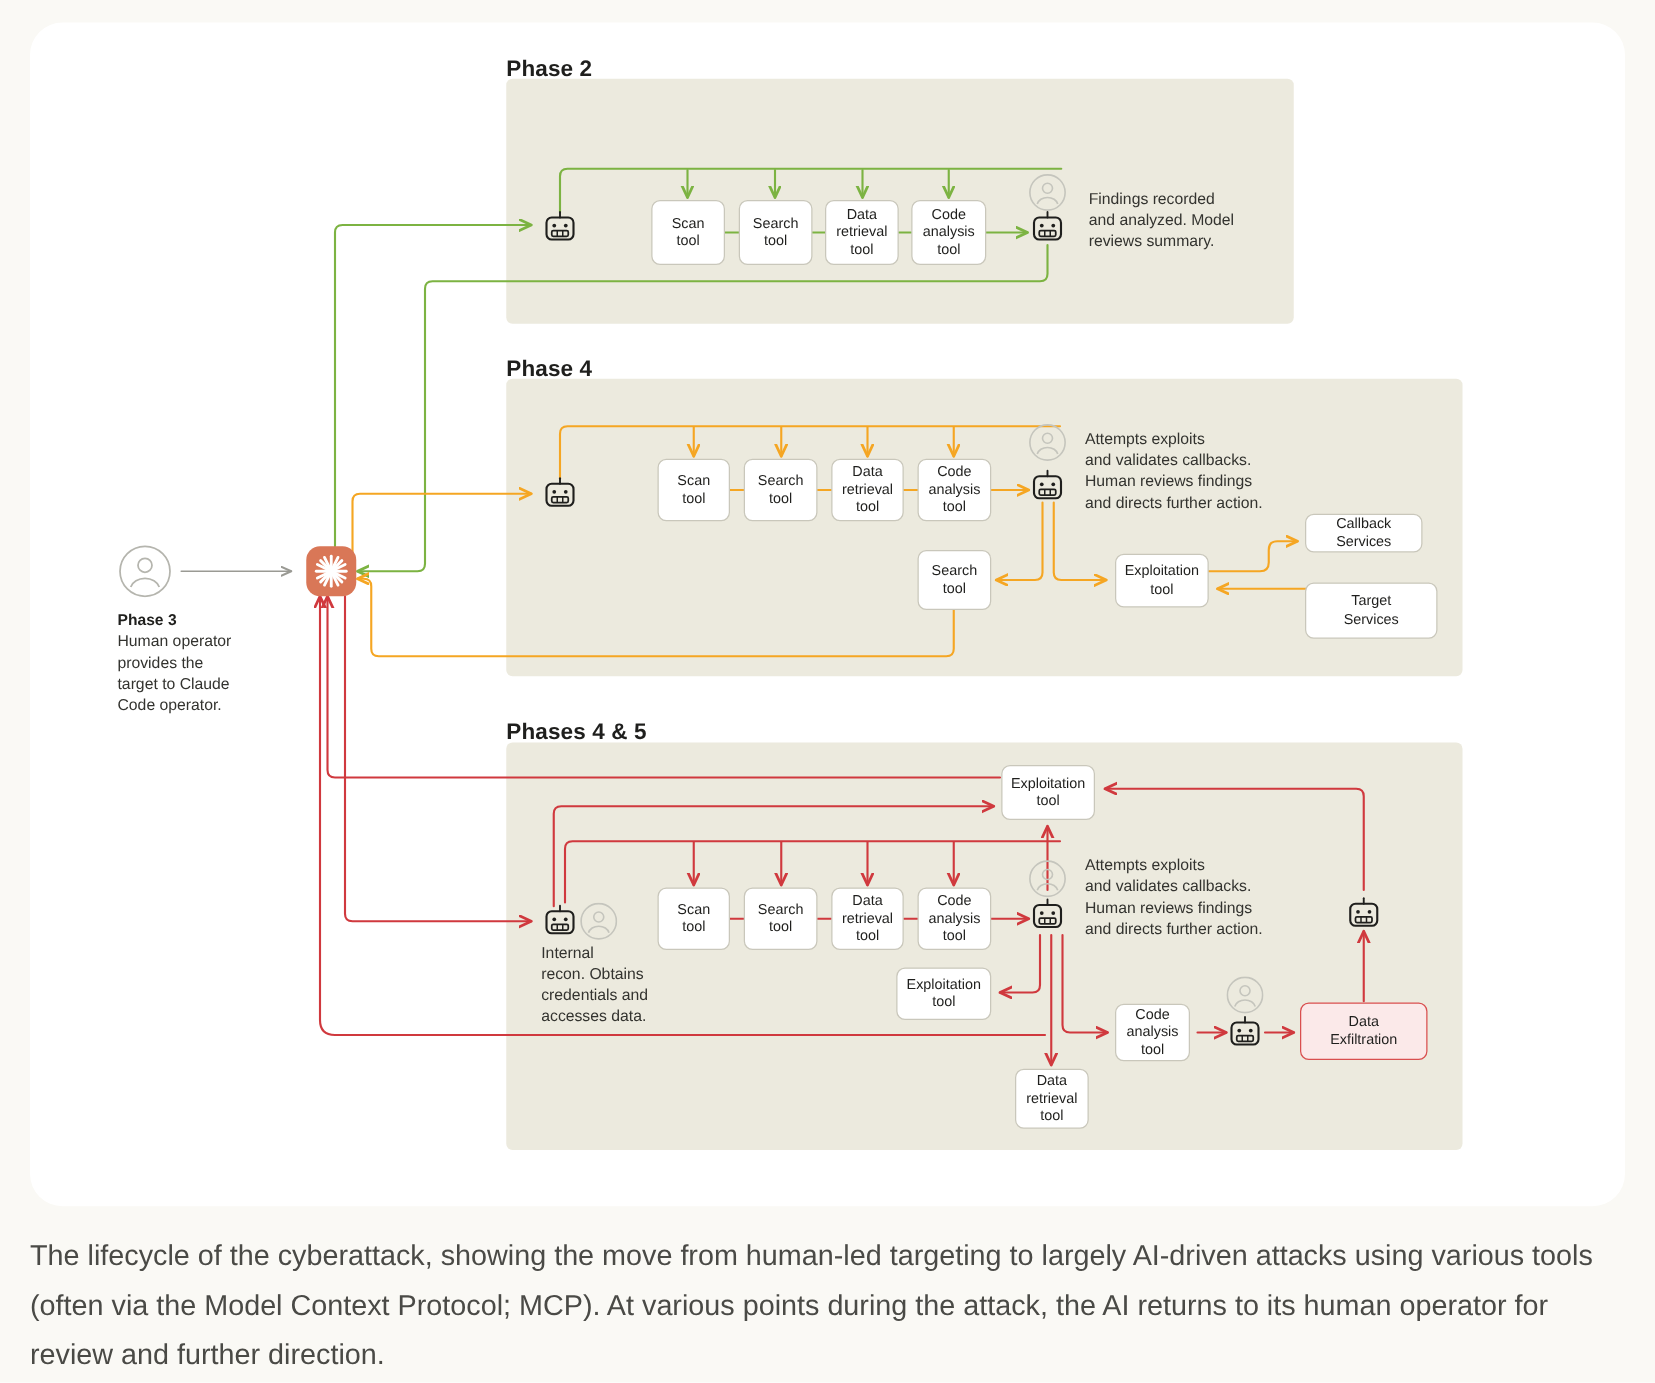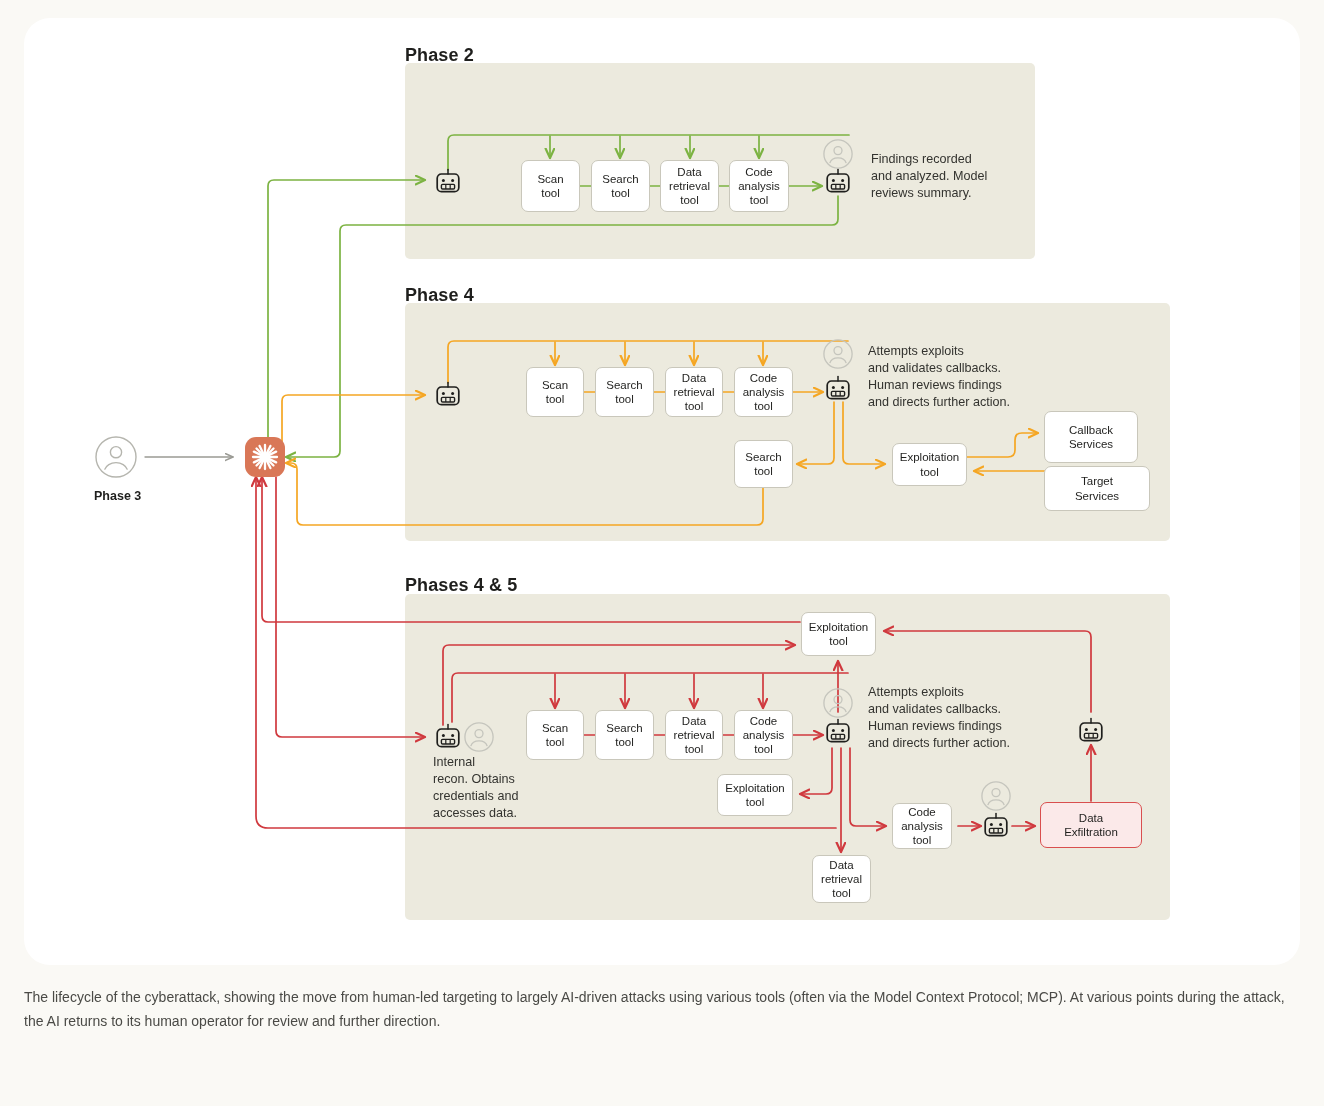--- a/index.html
+++ b/index.html
@@ -24,21 +24,21 @@
     position:absolute;background:#ffffff;border:1px solid #c9c7bb;border-radius:7px;
     display:flex;align-items:center;justify-content:center;text-align:center;
     font-size:11.5px;line-height:1.22;color:#1f1f1d;box-sizing:border-box;
   }
   .toolbox.exfil{background:#fbe9e9;border-color:#d94f4f;}
   .note{
     position:absolute;font-size:12.6px;line-height:1.36;color:#33332f;white-space:pre-line;
   }
   .caption{
     position:absolute;left:24px;top:985px;width:1265px;
-    font-size:14px;line-height:1.72;color:#4a4a46;
+    font-size:23px;line-height:1.72;color:#4a4a46;
   }
   .ico{position:absolute;}
   .claude-logo{
     position:absolute;width:40px;height:40px;border-radius:11px;background:#d97757;
   }
   .ph1-title{position:absolute;font-size:12.5px;font-weight:bold;color:#1f1f1d;}
   .ph1-body{position:absolute;font-size:12.6px;line-height:1.36;color:#33332f;white-space:pre-line;}
 </style>
 </head>
 <body>
@@ -149,20 +149,24 @@
   </svg>
 
   <div class="ico" style="left:95px;top:436px;width:42px;height:42px;">
     <svg width="42" height="42" viewBox="0 0 42 42">
       <circle cx="21" cy="21" r="20" fill="none" stroke="#b5b5ae" stroke-width="1.4"></circle>
       <circle cx="21" cy="16.2" r="5.6" fill="none" stroke="#b5b5ae" stroke-width="1.4"></circle>
       <path d="M9.6,33.6 a11.8,9.4 0 0 1 22.8,0" fill="none" stroke="#b5b5ae" stroke-width="1.4"></path>
     </svg>
   </div>
   <div class="ph1-title" style="left:94px;top:489px;">Phase 3</div>
+  <div class="ph1-body" style="left:94px;top:505px;width:160px;">Human operator
+provides the
+target to Claude
+Code operator.</div>
 
   <div class="claude-logo" style="left:245px;top:437px;">
     <svg width="40" height="40" viewBox="0 0 40 40">
       <g stroke="#ffffff" stroke-width="2.3" stroke-linecap="round">
         <line x1="20" y1="8" x2="20" y2="32"></line>
         <line x1="8" y1="20" x2="32" y2="20"></line>
         <line x1="11.5" y1="11.5" x2="28.5" y2="28.5"></line>
         <line x1="28.5" y1="11.5" x2="11.5" y2="28.5"></line>
         <line x1="14.6" y1="8.9" x2="25.4" y2="31.1"></line>
         <line x1="25.4" y1="8.9" x2="14.6" y2="31.1"></line>
@@ -265,21 +269,21 @@
   </div>
   <div class="note" style="left:868px;top:343px;width:250px;">Attempts exploits
 and validates callbacks.
 Human reviews findings
 and directs further action.</div>
 
   <div class="toolbox" style="left:734px;top:440px;width:59px;height:48px;white-space:pre-line;">Search
 tool</div>
   <div class="toolbox" style="left:892px;top:443px;width:75px;height:43px;white-space:pre-line;">Exploitation
 tool</div>
-  <div class="toolbox" style="left:1044px;top:411px;width:94px;height:52px;white-space:pre-line;">Callback
+  <div class="toolbox" style="left:1044px;top:411px;width:94px;height:31px;white-space:pre-line;">Callback
 Services</div>
   <div class="toolbox" style="left:1044px;top:466px;width:106px;height:45px;white-space:pre-line;">Target
 Services</div>
 
   <div class="phase-label" style="left:405px;top:575px;">Phases 4 &amp; 5</div>
 
   <div class="ico" style="left:434px;top:723px;">
     <svg width="28" height="28" viewBox="0 0 28 28">
       <line x1="14" y1="1.5" x2="14" y2="6" stroke="#1f1f1d" stroke-width="1.5" stroke-linecap="round"></line>
       <rect x="3.2" y="6" width="21.6" height="17.6" rx="4.2" fill="none" stroke="#1f1f1d" stroke-width="1.7"></rect>

